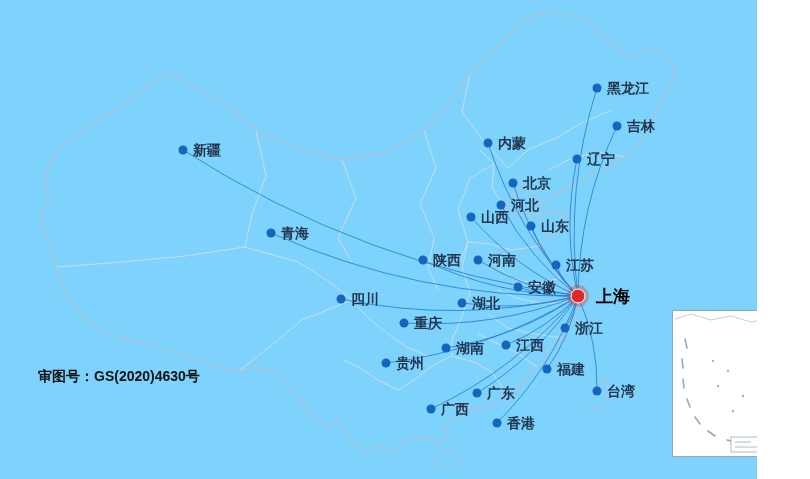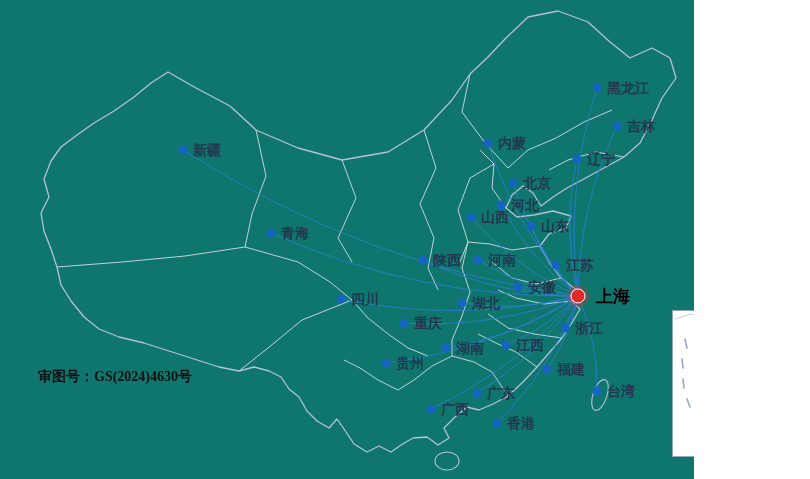--- a/index.html
+++ b/index.html
@@ -1,18 +1,18 @@
 <!DOCTYPE html>
 <html style="--dot: #1565c0; --line: #2a7fd0; --hub: #e02a2a; --label: #23364f; --outline: #b3c2d6;"><head>
 <meta charset="utf-8">
 <style>
   html,body{margin:0;padding:0;background:#fff;}
   .stage{
-    position:relative;width:694px;height:479px;background:#0f766e;overflow:hidden;
-    font-family:Liberation Serif, serif;
+    position:relative;width:757px;height:479px;background:#7dd3fc;overflow:hidden;
+    font-family:Liberation Sans, sans-serif;
   }
   .border{fill:none;stroke:var(--outline,#b3c2d6);stroke-width:1.3;stroke-linejoin:round;stroke-linecap:round;}
   .island{fill:none;stroke:var(--outline,#b3c2d6);stroke-width:1.1;}
   .interior{fill:none;stroke:#d4dde8;stroke-width:0.9;stroke-linejoin:round;}
   .route{fill:none;stroke:var(--line,#2a7fd0);stroke-width:1;opacity:0.85;}
   .dot{fill:var(--dot,#1565c0);}
   .plabel{font-weight:600;font-size:14px;fill:var(--label,#23364f);}
   .hubhalo{fill:var(--hub,#e02a2a);opacity:0.3;}
   .hubdot{fill:var(--hub,#e02a2a);stroke:#ffffff;stroke-width:1;}
   .hublabel{font-weight:700;font-size:17px;fill:#000;}
@@ -151,21 +151,21 @@
         <circle cx="497" cy="423" r="4.5" class="dot"></circle>
         <text x="507" y="428" class="plabel">香港</text>
       </g>
     <g id="hubg">
         <circle cx="578" cy="296" r="11" class="hubhalo"></circle>
         <circle cx="578" cy="296" r="7" class="hubdot"></circle>
         <text x="596" y="302" class="hublabel">上海</text>
       </g>
   </svg>
 
-  <div class="approval">审图号：GS(2024)4630号</div>
+  <div class="approval">审图号：GS(2020)4630号</div>
 
   <div class="inset">
     <svg width="126" height="145" viewBox="0 0 126 145">
       <path class="icoast" d="M2 8 L18 3 L38 9 L58 5 L78 11 L98 7 L124 12"></path>
       <path class="idash" d="
         M12 28 l2 9 M9 48 l1 9 M10 68 l1 9 M14 88 l3 8 M22 106 l5 7 M35 120 l7 5
         M54 129 l9 2 M76 129 l9 -2 M95 121 l7 -6 M107 105 l4 -8 M113 85 l2 -9
         M115 63 l0 -9 M112 42 l-2 -9"></path>
       <circle class="iisle" cx="40" cy="50" r="1.2"></circle>
       <circle class="iisle" cx="55" cy="60" r="1.2"></circle>

